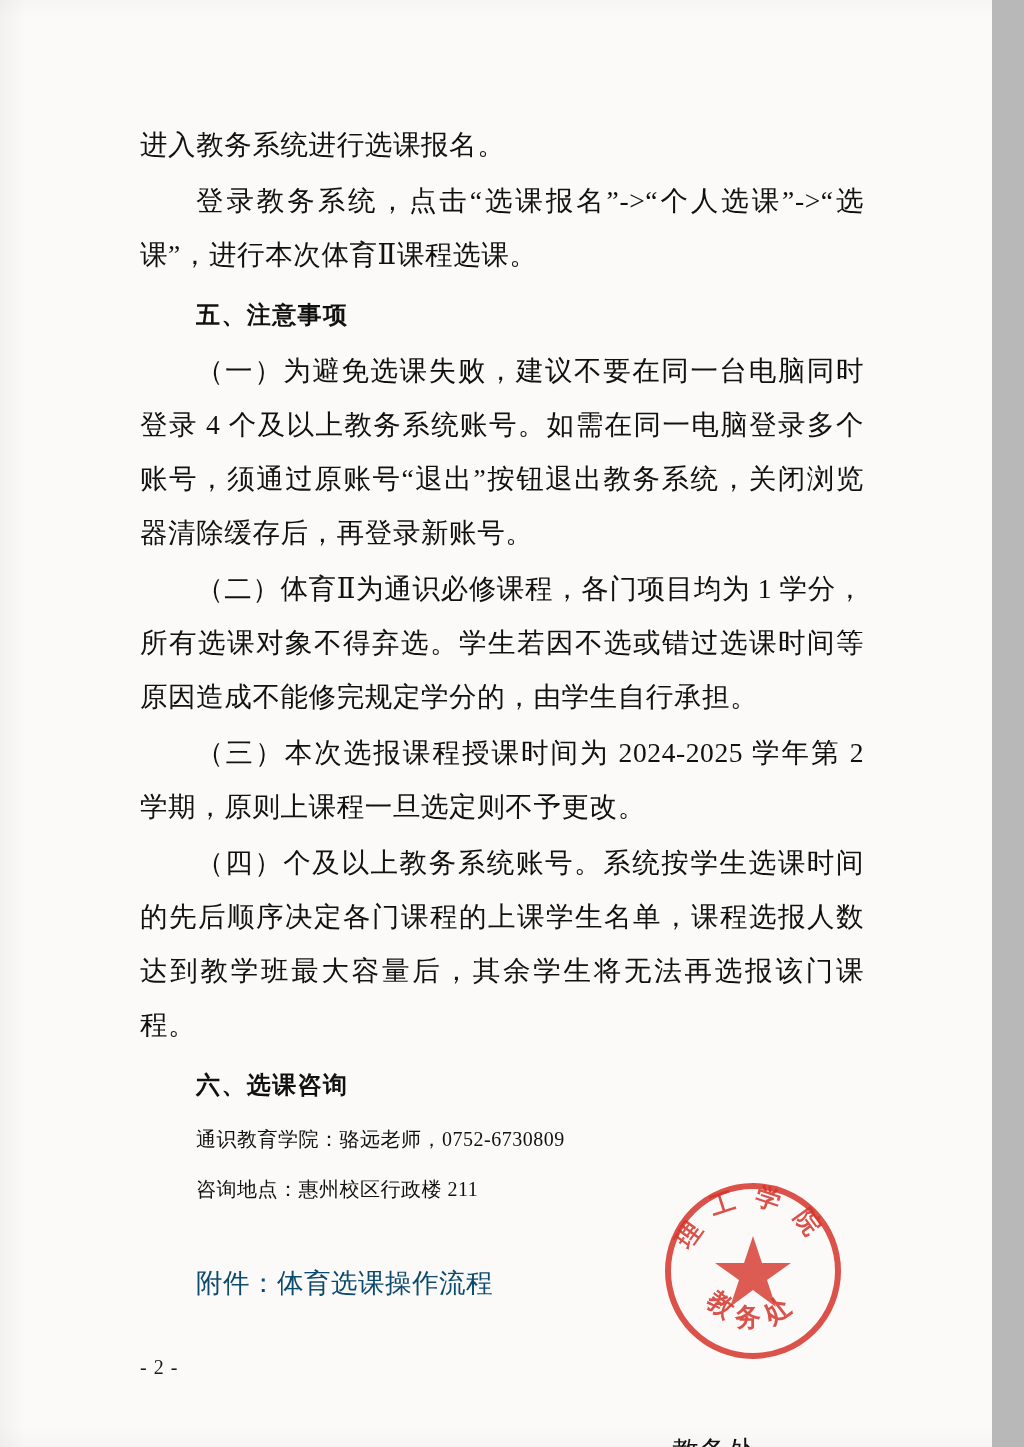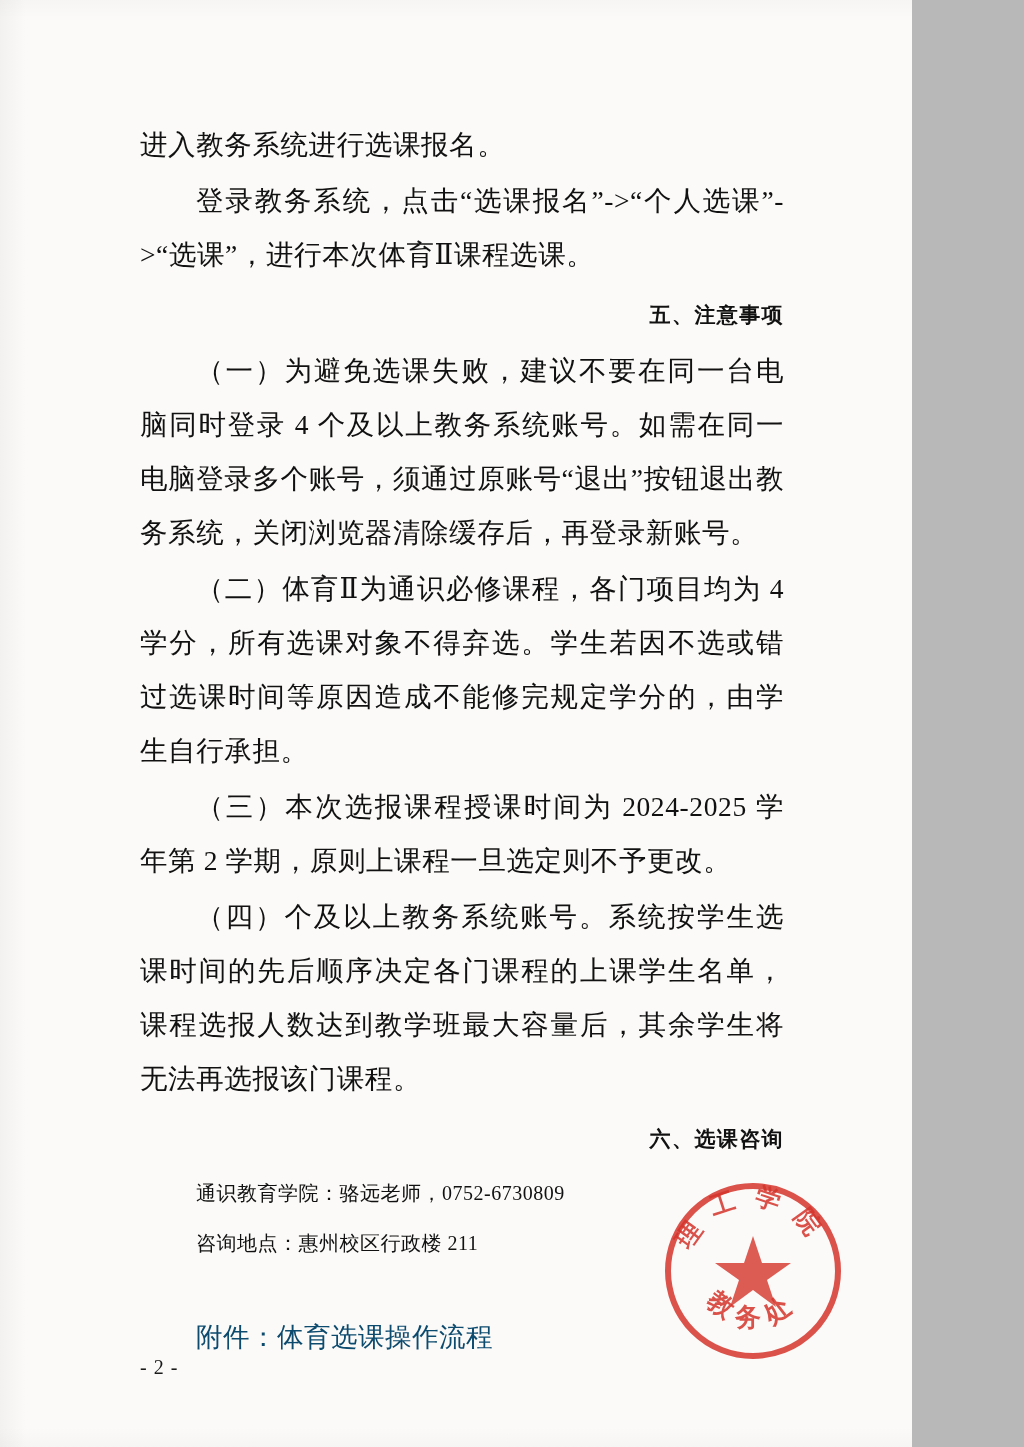--- a/index.html
+++ b/index.html
@@ -5,21 +5,21 @@
   html, body {
     margin: 0;
     padding: 0;
     background: #b8b8b8;
   }
   body {
     font-family: "Liberation Serif", "DejaVu Serif", serif;
   }
   .page {
     position: relative;
-    width: 912px;
+    width: 992px;
     height: 1447px;
     background: #fbfaf8;
     overflow: hidden;
     box-sizing: border-box;
   }
   
   .page::before {
     content: "";
     position: absolute;
     inset: 0;
@@ -41,28 +41,27 @@
     color: #111;
     text-align: justify;
     text-justify: inter-ideograph;
     letter-spacing: 0.6px;
     margin: 0 0 2px 0;
   }
   .indent {
     text-indent: 56px;
   }
   .heading {
-    font-size: 21px;
+    font-size: 24px;
     line-height: 54px;
     font-weight: bold;
     color: #111;
     text-indent: 56px;
     letter-spacing: 1.4px;
     margin: 6px 0 2px 0;
-    text-align: right;
   }
   .sub-line {
     font-size: 20px;
     line-height: 50px;
     color: #111;
     text-indent: 56px;
     letter-spacing: 0.5px;
     margin: 0;
   }
   .spacer-md { height: 44px; }
@@ -122,21 +121,21 @@
   <div class="content">
 
     <p class="para">进入教务系统进行选课报名。</p>
 
     <p class="para indent">登录教务系统，点击“选课报名”-&gt;“个人选课”-&gt;“选课”，进行本次体育Ⅱ课程选课。</p>
 
     <p class="heading">五、注意事项</p>
 
     <p class="para indent">（一）为避免选课失败，建议不要在同一台电脑同时登录 4 个及以上教务系统账号。如需在同一电脑登录多个账号，须通过原账号“退出”按钮退出教务系统，关闭浏览器清除缓存后，再登录新账号。</p>
 
-    <p class="para indent">（二）体育Ⅱ为通识必修课程，各门项目均为 4 学分，所有选课对象不得弃选。学生若因不选或错过选课时间等原因造成不能修完规定学分的，由学生自行承担。</p>
+    <p class="para indent">（二）体育Ⅱ为通识必修课程，各门项目均为 1 学分，所有选课对象不得弃选。学生若因不选或错过选课时间等原因造成不能修完规定学分的，由学生自行承担。</p>
 
     <p class="para indent">（三）本次选报课程授课时间为 2024-2025 学年第 2 学期，原则上课程一旦选定则不予更改。</p>
 
     <p class="para indent">（四）个及以上教务系统账号。系统按学生选课时间的先后顺序决定各门课程的上课学生名单，课程选报人数达到教学班最大容量后，其余学生将无法再选报该门课程。</p>
 
     <p class="heading">六、选课咨询</p>
 
     <p class="sub-line">通识教育学院：骆远老师，0752-6730809</p>
 
     <p class="sub-line">咨询地点：惠州校区行政楼 211</p>

